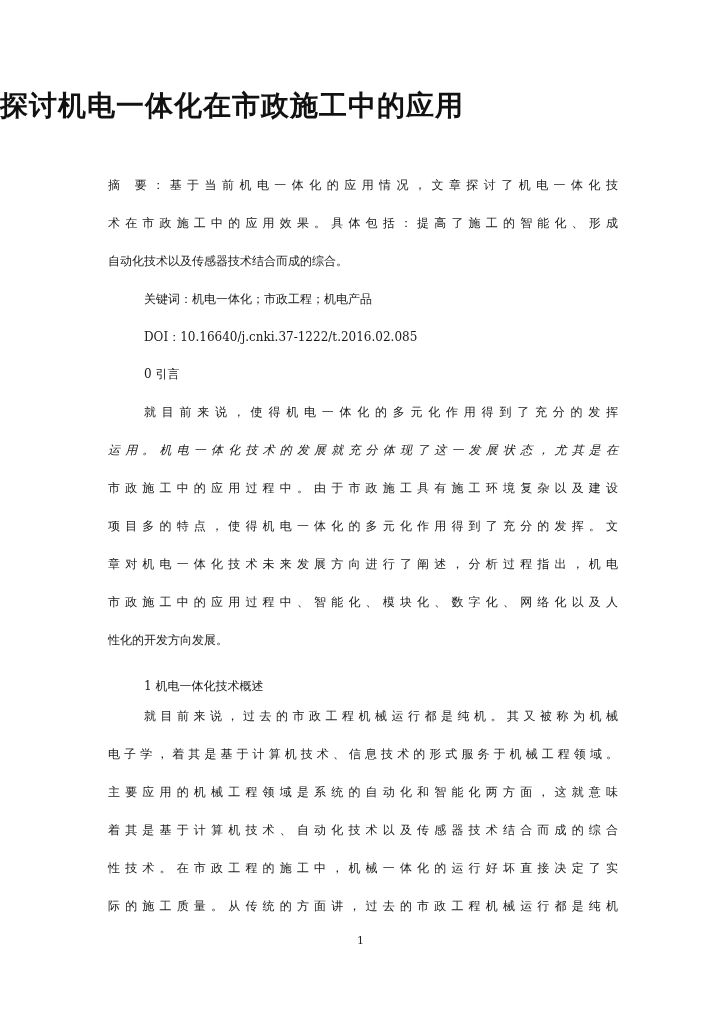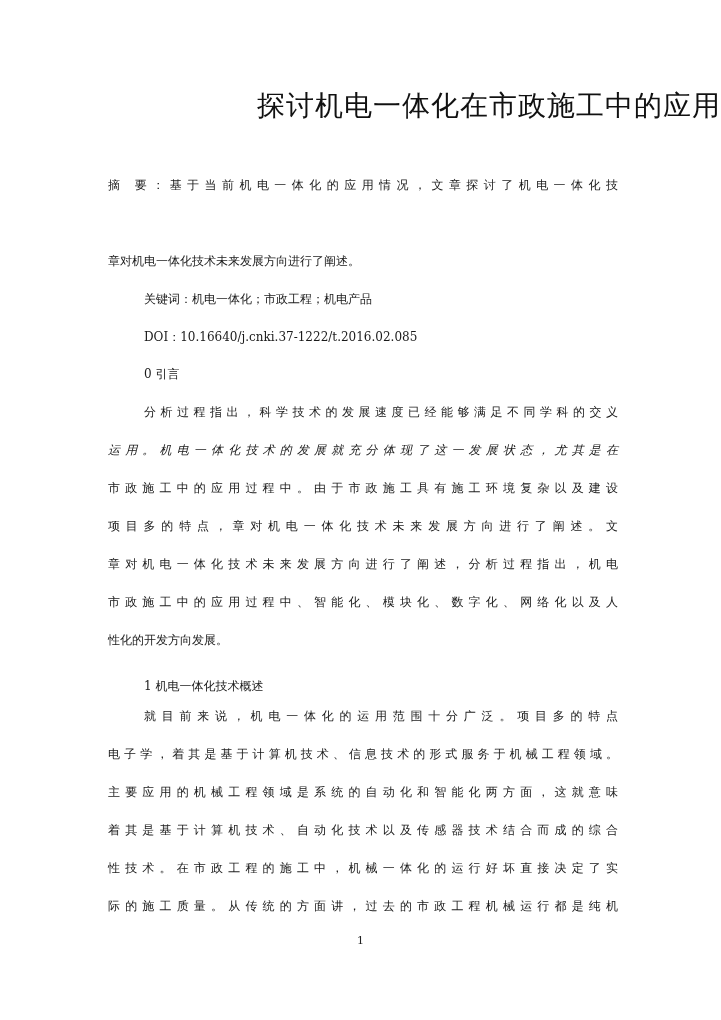--- a/index.html
+++ b/index.html
@@ -20,26 +20,27 @@
       left: 0; top: 0;
       width: 721px;
       height: 1020px;
       background: #ffffff;
     }
     .title {
       position: absolute;
       left: 0;
       top: 88px;
       width: 721px;
-      text-align: right;
+      text-align: left;
       font-size: 28px;
       line-height: 36px;
       letter-spacing: 1px;
       color: #111111;
       white-space: nowrap;
+      font-weight: bold;
     }
     .line {
       position: absolute;
       left: 108px;
       width: 510px;
       font-size: 12px;
       line-height: 24px;
       white-space: nowrap;
       color: #1a1a1a;
       text-align: justify;
@@ -64,39 +65,40 @@
     }
   </style>
 </head>
 <body>
 
 <div class="page">
 
   <div class="title">探讨机电一体化在市政施工中的应用</div>
 
   <div class="line" style="top:173px;">摘  要：基于当前机电一体化的应用情况，文章探讨了机电一体化技</div>
-  <div class="line last" style="top:249px;">章对机电一体化技术未来发展方向进行了阐述。</div>
+  <div class="line" style="top:211px;">术在市政施工中的应用效果。具体包括：提高了施工的智能化、形成</div>
+  <div class="line last" style="top:249px;">自动化技术以及传感器技术结合而成的综合。</div>
 
   <div class="line indent last" style="top:287px;">关键词：机电一体化；市政工程；机电产品</div>
 
   <div class="line indent last" style="top:325px;">DOI：10.16640/j.cnki.37-1222/t.2016.02.085</div>
 
   <div class="line indent last" style="top:362px;">0 引言</div>
 
-  <div class="line indent" style="top:400px;">分析过程指出，科学技术的发展速度已经能够满足不同学科的交义</div>
+  <div class="line indent" style="top:400px;">就目前来说，使得机电一体化的多元化作用得到了充分的发挥</div>
   <div class="line" style="top:438px;font-style:italic;">运用。机电一体化技术的发展就充分体现了这一发展状态，尤其是在</div>
   <div class="line" style="top:476px;">市政施工中的应用过程中。由于市政施工具有施工环境复杂以及建设</div>
-  <div class="line" style="top:514px;">项目多的特点，章对机电一体化技术未来发展方向进行了阐述。文</div>
+  <div class="line" style="top:514px;">项目多的特点，使得机电一体化的多元化作用得到了充分的发挥。文</div>
   <div class="line" style="top:552px;">章对机电一体化技术未来发展方向进行了阐述，分析过程指出，机电</div>
   <div class="line" style="top:590px;">市政施工中的应用过程中、智能化、模块化、数字化、网络化以及人</div>
   <div class="line last" style="top:628px;">性化的开发方向发展。</div>
 
   <div class="line indent last" style="top:666px;margin-top:8px;">1 机电一体化技术概述</div>
 
-  <div class="line indent" style="top:704px;">就目前来说，机电一体化的运用范围十分广泛。项目多的特点</div>
+  <div class="line indent" style="top:704px;">就目前来说，过去的市政工程机械运行都是纯机。其又被称为机械</div>
   <div class="line" style="top:742px;">电子学，着其是基于计算机技术、信息技术的形式服务于机械工程领域。</div>
   <div class="line" style="top:818px;">着其是基于计算机技术、自动化技术以及传感器技术结合而成的综合</div>
   <div class="line" style="top:780px;">主要应用的机械工程领域是系统的自动化和智能化两方面，这就意味</div>
   <div class="line" style="top:856px;">性技术。在市政工程的施工中，机械一体化的运行好坏直接决定了实</div>
   <div class="line" style="top:894px;">际的施工质量。从传统的方面讲，过去的市政工程机械运行都是纯机</div>
 
   <div class="page-number">1</div>
 
 </div>
 

